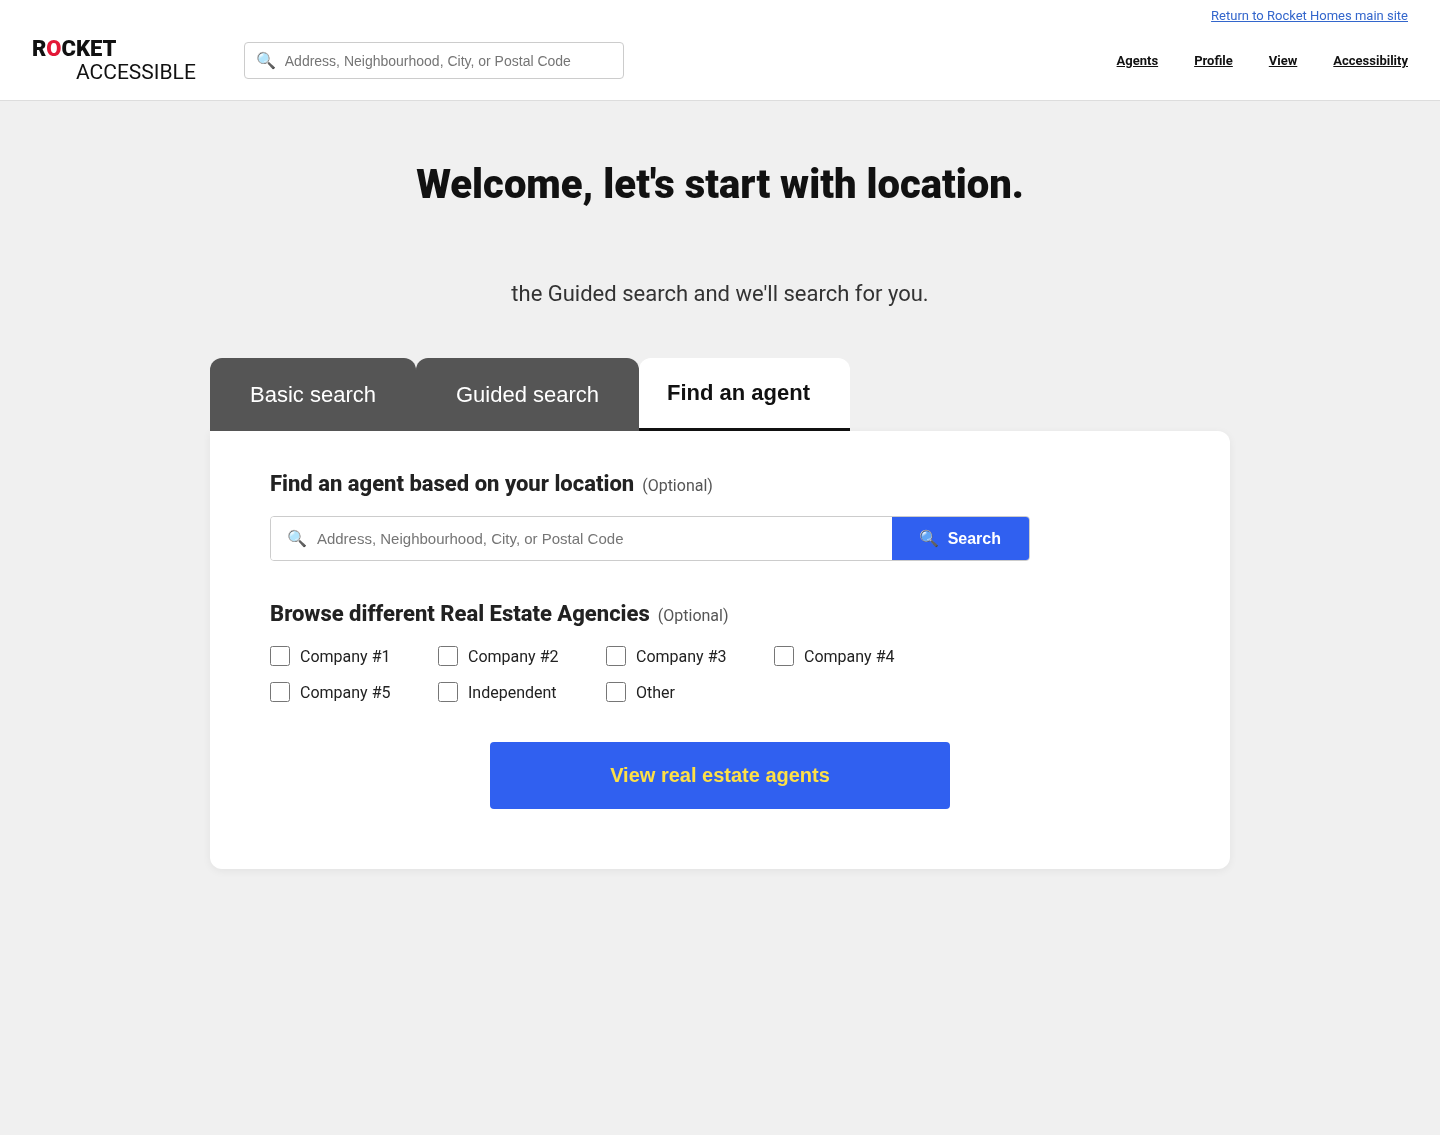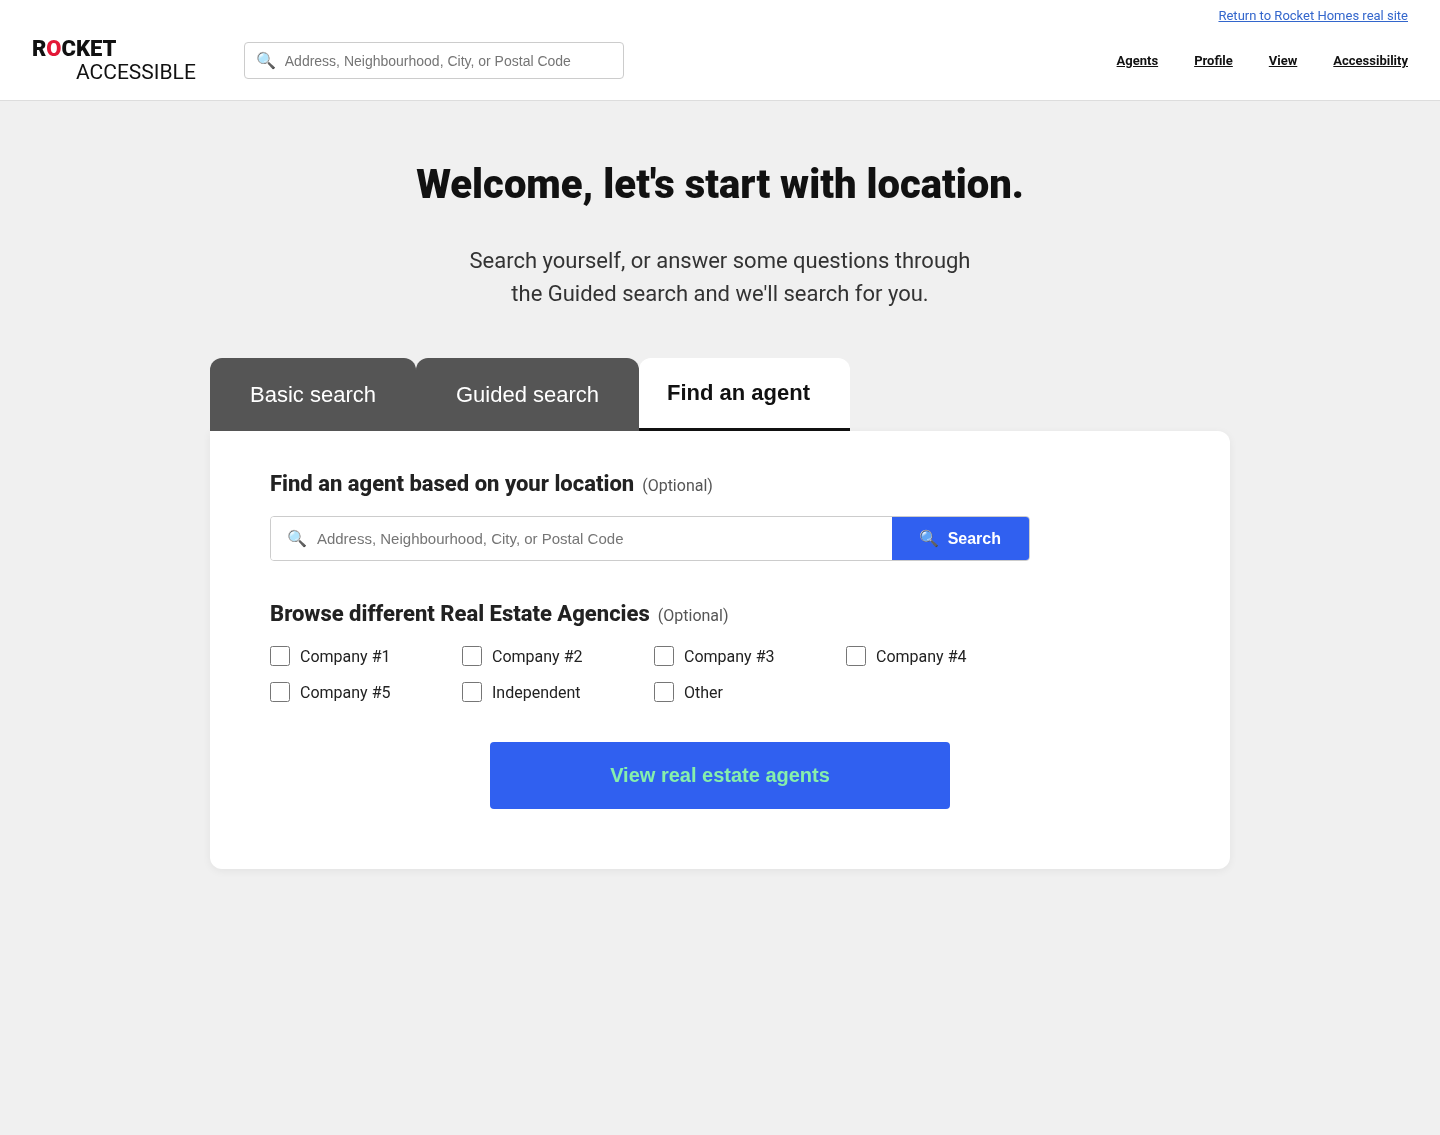--- a/index.html
+++ b/index.html
@@ -217,21 +217,21 @@
 
     
     .companies-grid {
       margin-top: 20px;
       display: flex;
       flex-direction: column;
       gap: 16px;
     }
     .companies-row {
       display: flex;
-      gap: 52px;
+      gap: 28px;
       align-items: center;
       flex-wrap: wrap;
     }
     .checkbox-item {
       display: flex;
       align-items: center;
       gap: 10px;
       font-size: 16px;
       cursor: pointer;
       min-width: 140px;
@@ -243,36 +243,36 @@
       accent-color: #3060f0;
       flex-shrink: 0;
     }
 
     
     .view-agents-btn {
       display: block;
       width: 460px;
       margin: 40px auto 0;
       background: #3060f0;
-      color: #86efac;
+      color: #fde047;
       border: none;
       border-radius: 4px;
       padding: 22px 16px;
       font-size: 20px;
       font-weight: 700;
       text-align: center;
       cursor: pointer;
     }
   </style>
 </head>
 <body>
 
 <header class="header">
   <div class="header-top">
-    <a>Return to Rocket Homes real site</a>
+    <a>Return to Rocket Homes main site</a>
   </div>
   <div class="header-main">
 
     <div class="logo">
       <div class="logo-rocket">
         R<em class="rocket-o">O</em>CKET
       </div>
       <div class="logo-accessible">Accessible</div>
     </div>
 
@@ -290,21 +290,21 @@
       <a>Accessibility</a>
     </nav>
   </div>
 </header>
 
 <main class="main">
 
   <section class="hero">
     <h1 class="hero-title">Welcome, let's start with location.</h1>
     <p class="hero-subtitle">
-      <span>Search yourself, or answer some questions through</span><br>
+      <br>
       <span>the Guided search and we'll search for you.</span>
     </p>
   </section>
 
   <div class="tabs-container">
     <button class="tab tab-dark">Basic search</button>
     <button class="tab tab-dark">Guided search</button>
     <button class="tab tab-light">Find an agent</button>
   </div>
 

